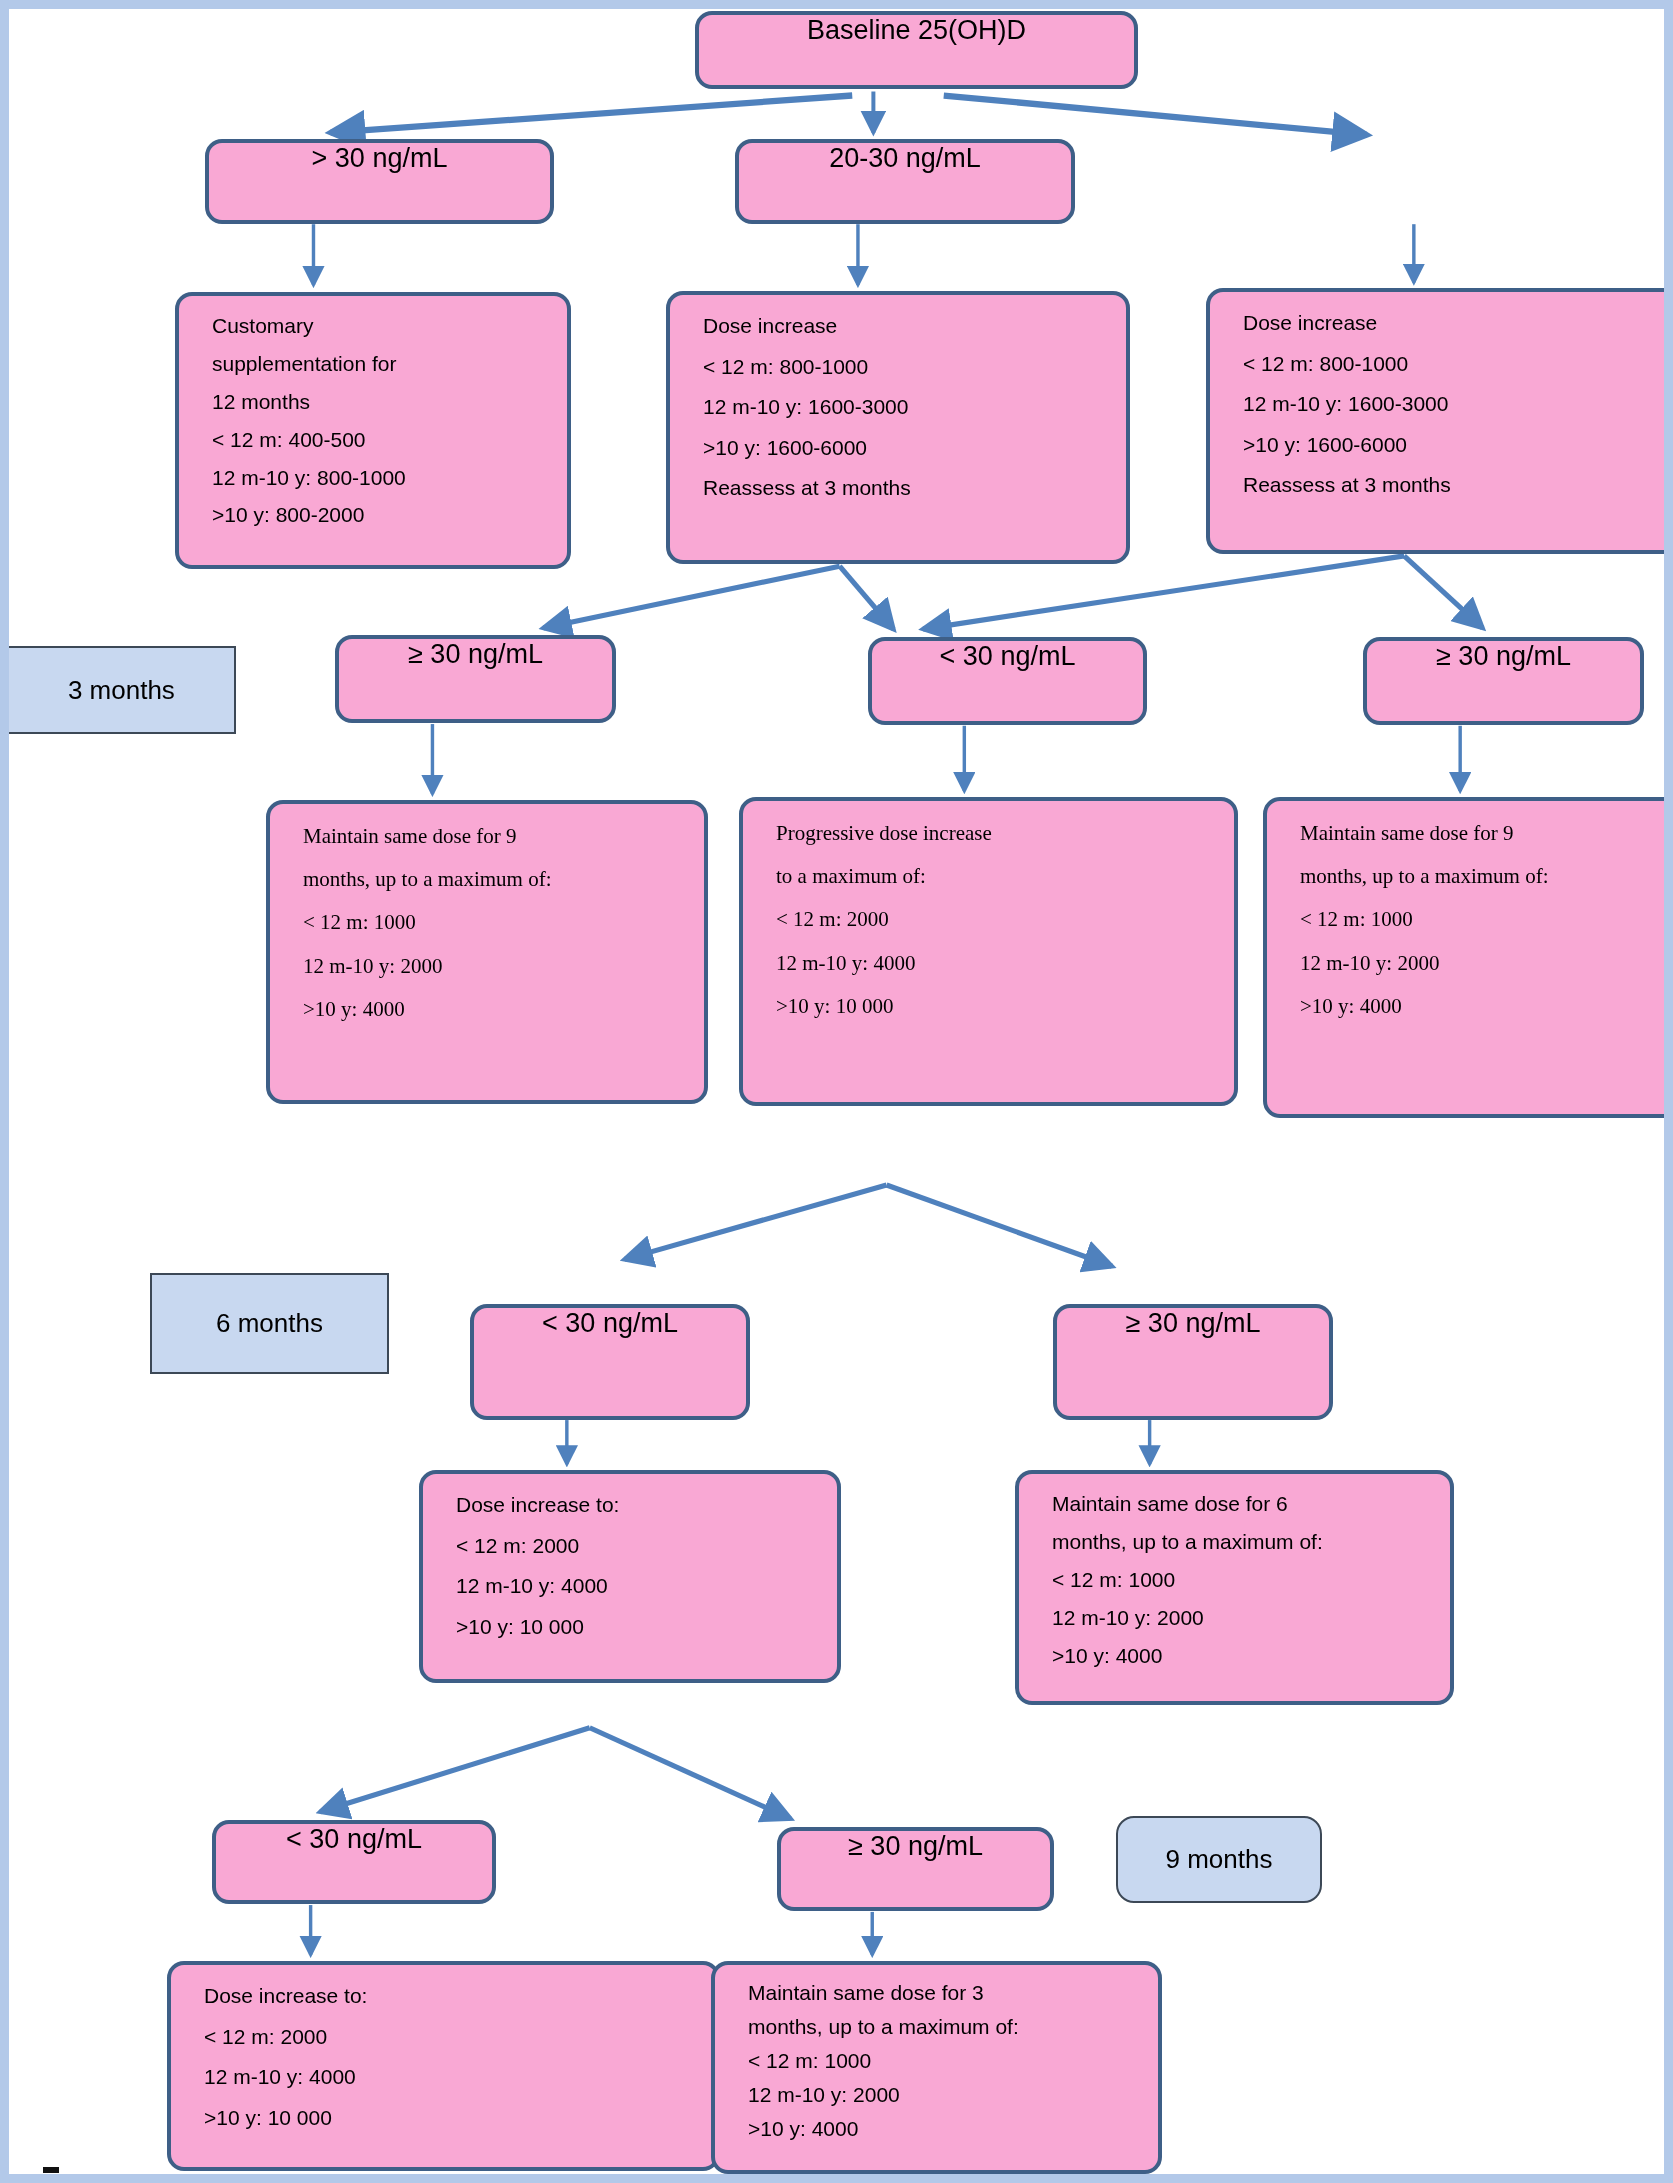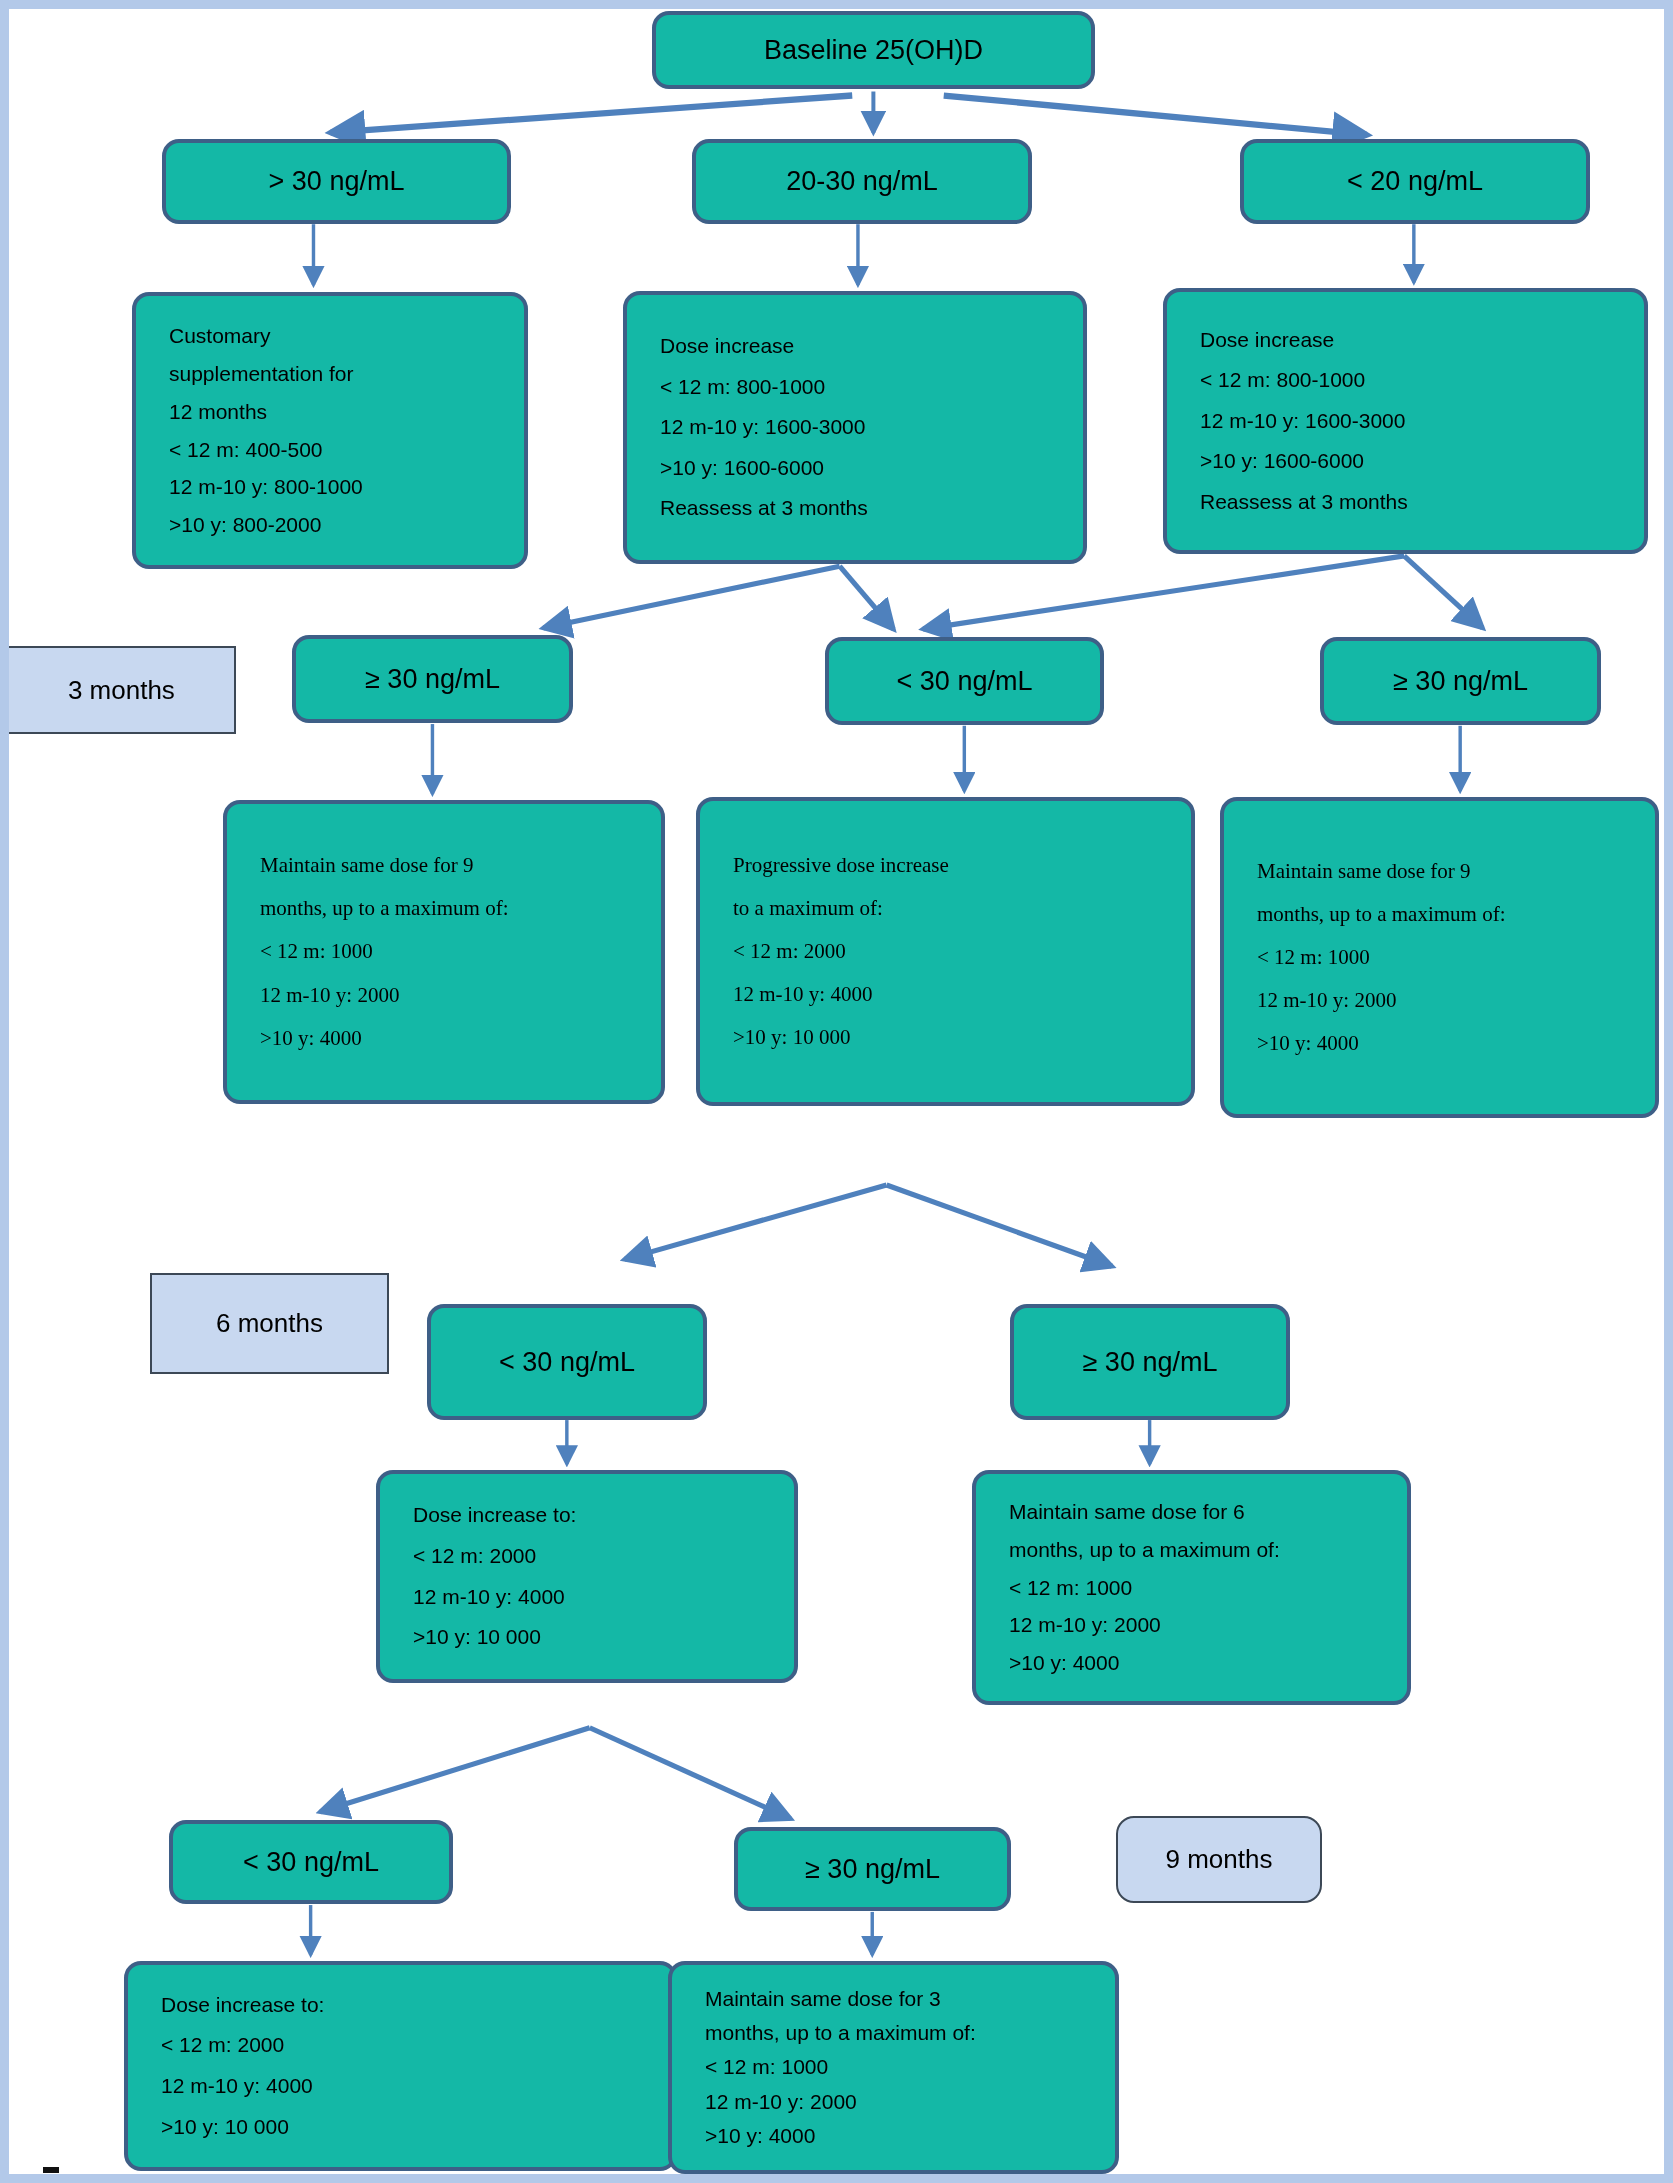--- a/index.html
+++ b/index.html
@@ -15,25 +15,25 @@
   .frame{
     position:absolute;inset:0;
     border:9.2px solid #b3c9e9;
     box-sizing:border-box;
     pointer-events:none;
   }
   #arrows{position:absolute;left:0;top:0;width:1673px;height:2183px;}
   .node{
     position:absolute;
     box-sizing:border-box;
-    background:#14b8a6;
+    background:#f9a8d4;
     border:4px solid #3e5f87;
     border-radius:17px;
     display:flex;
-    align-items:center;
+    margin-left:43px;
   }
   .decision{
     justify-content:center;
     text-align:center;
     font-size:27px;
   }
   .textbox{
     padding:11.4px 16px 11.4px 33px;
     font-size:21px;
     line-height:1.8;
@@ -95,23 +95,20 @@
   <div class="node decision" style="left:652px;top:11.4px;width:443px;height:78px;">
     <span>Baseline 25(OH)D</span>
   </div>
 
   <div class="node decision" style="left:162px;top:139px;width:349px;height:85px;">
     <span>&gt; 30 ng/mL</span>
   </div>
   <div class="node decision" style="left:692px;top:139px;width:340px;height:85px;">
     <span>20-30 ng/mL</span>
   </div>
-  <div class="node decision" style="left:1240px;top:139px;width:350px;height:85px;">
-    <span>&lt; 20 ng/mL</span>
-  </div>
 
   <div class="node textbox" style="left:132px;top:292px;width:396px;height:277px;">
     <div class="body">Customary
 supplementation for
 12 months
 &lt; 12 m: 400-500
 12 m-10 y: 800-1000
 &gt;10 y: 800-2000</div>
   </div>
   <div class="node textbox lh-roomy" style="left:623px;top:291px;width:464px;height:273px;">

